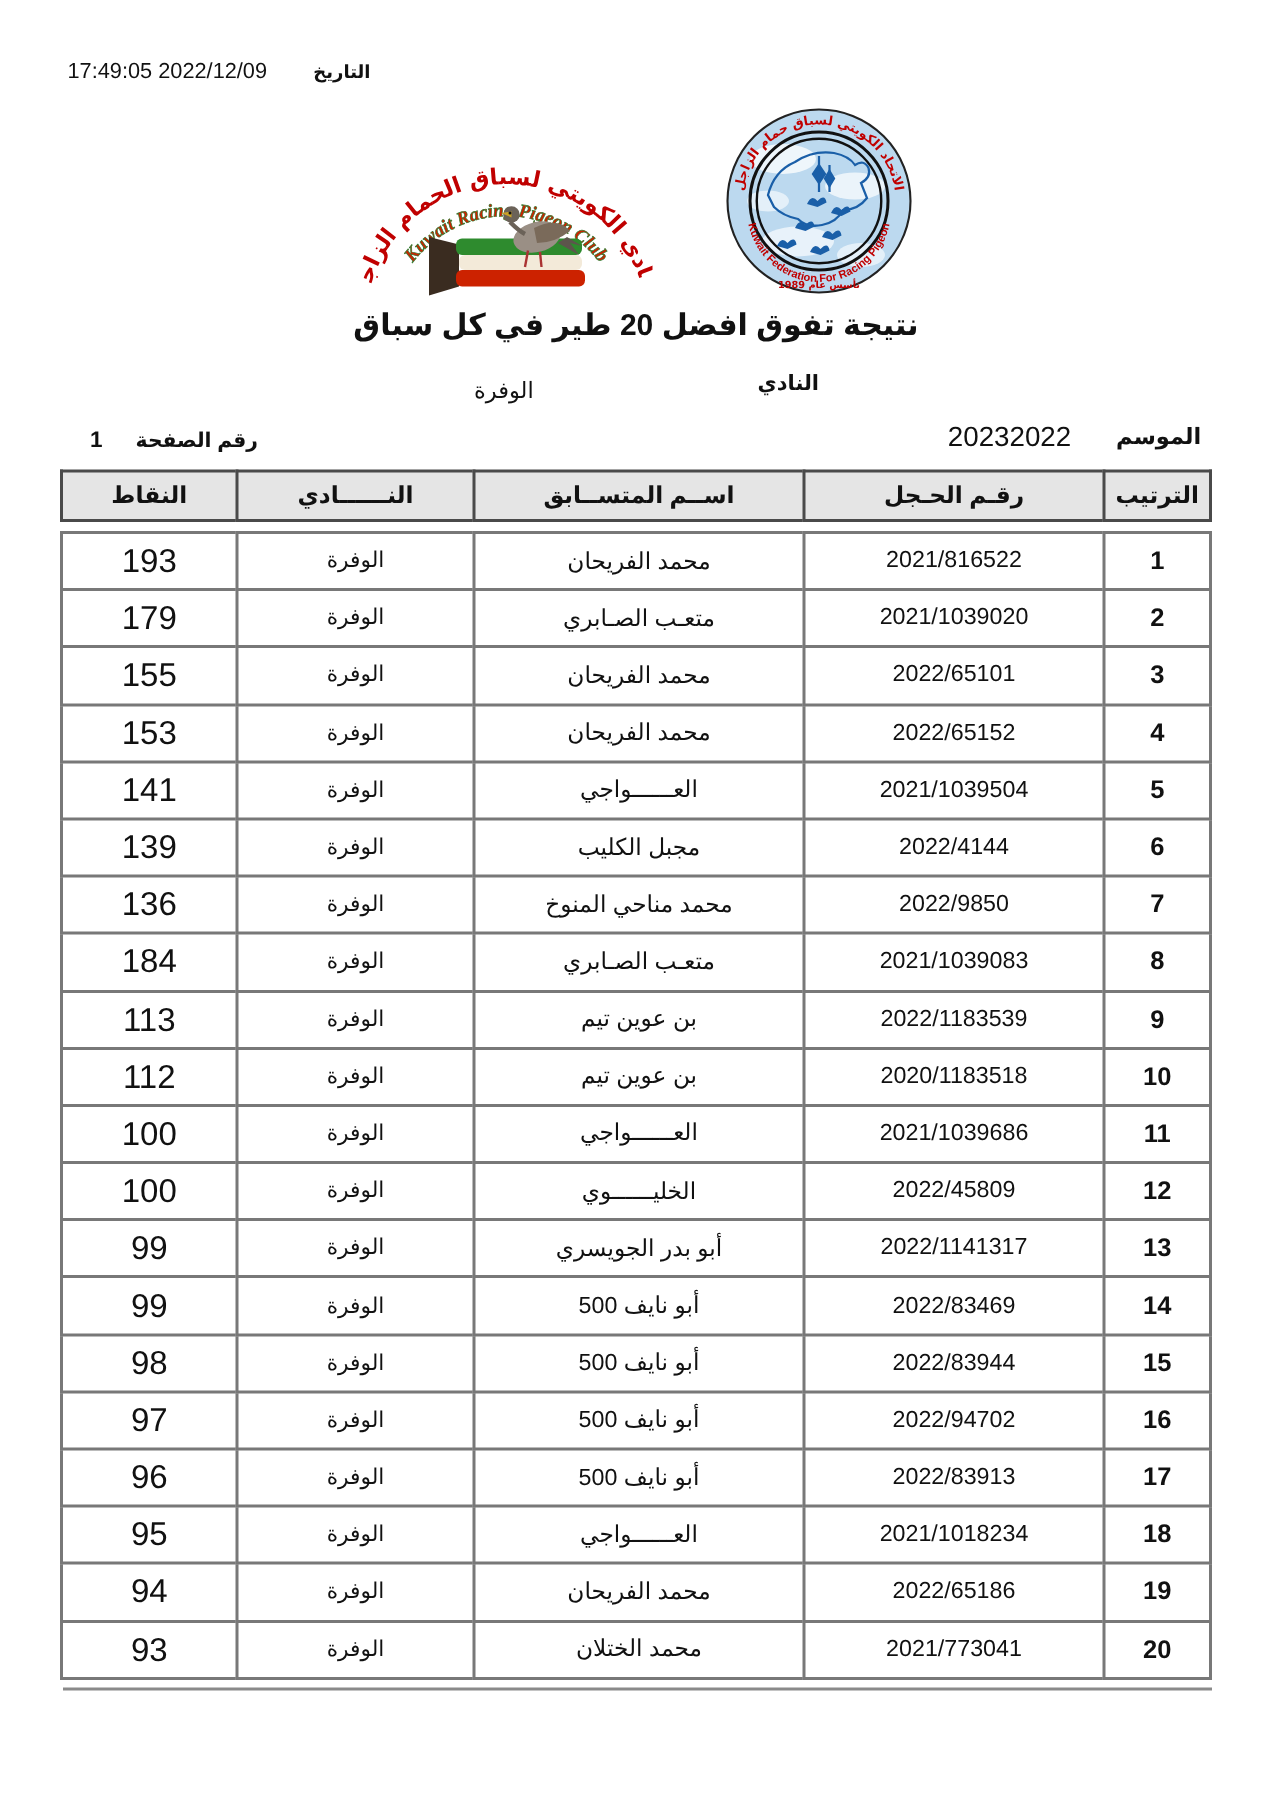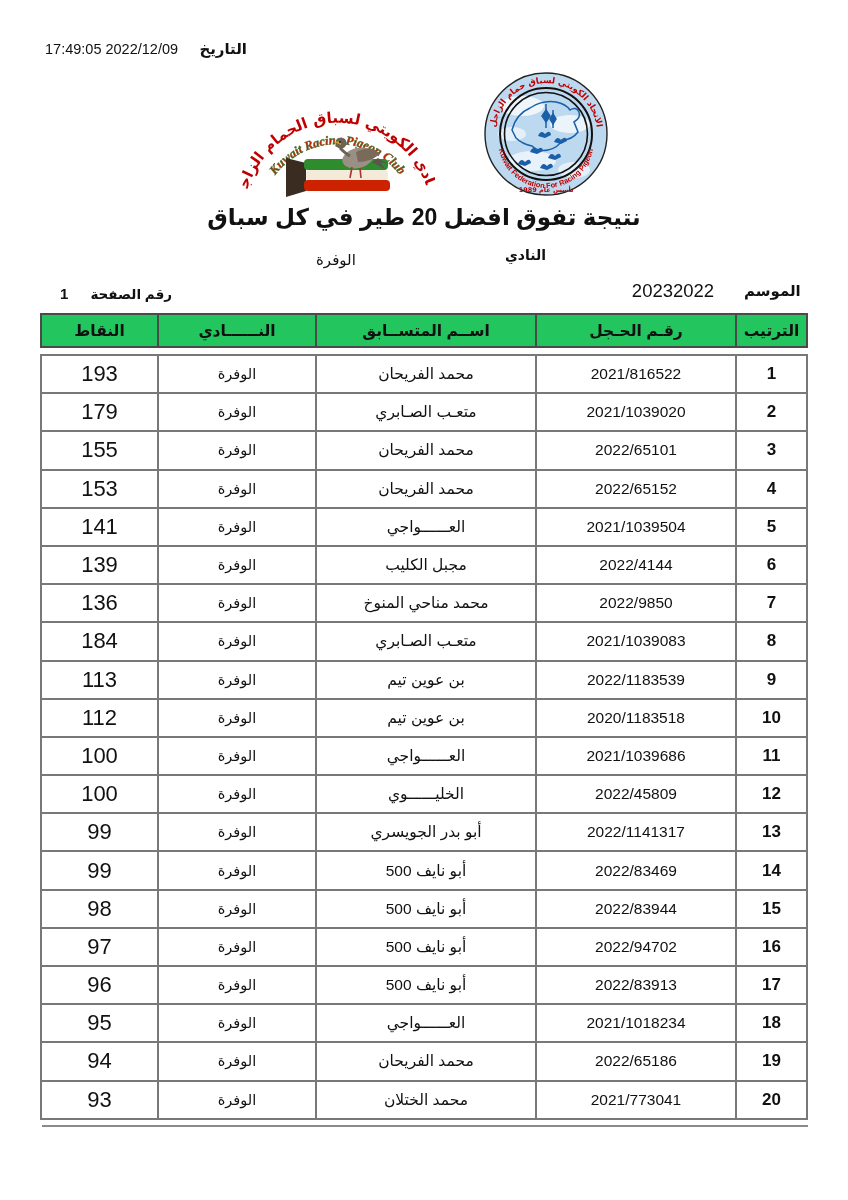--- a/index.html
+++ b/index.html
@@ -10,31 +10,31 @@
     font-family: "Liberation Sans", "DejaVu Sans", sans-serif;
     color: #111;
     overflow: hidden;
   }
 
   
   .date-line {
     position: absolute; left: 45px; top: 40px; width: 202px;
     display: flex; justify-content: space-between; align-items: baseline;
   }
-  .date-line .lbl { font-weight: bold; font-size: 15px; }
+  .date-line .lbl { font-weight: bold; font-size: 12px; }
   .date-line .val { font-size: 14.5px; direction: ltr; }
 
   
   .logo-left  { position: absolute; left: 240px; top: 70px; width: 195px; height: 140px; }
   .logo-right { position: absolute; left: 482px; top: 66px; width: 128px; height: 136px; }
 
   
   .report-title {
     position: absolute; left: 42px; top: 204px; width: 764px;
-    text-align: center; font-weight: bold; font-size: 23px;
+    text-align: center; font-weight: bold; font-size: 20px;
     direction: rtl;
   }
   .club-label   { position: absolute; left: 505px; top: 247px; font-weight: bold; font-size: 14px; direction: rtl; }
   .club-value   { position: absolute; left: 316px; top: 251px; font-size: 15px; direction: rtl; }
   .season-label { position: absolute; left: 744px; top: 282px; font-weight: bold; font-size: 15px; direction: rtl; text-align: right; }
   .season-value { position: absolute; left: 622px; top: 280px; font-size: 18.5px; direction: ltr; width: 102px; text-align: center;}
   .pageno-wrap  { position: absolute; left: 60px; top: 285px; width: 112px;
                   display: flex; justify-content: space-between; align-items: baseline; direction: rtl; }
   .pageno-wrap .lbl { font-weight: bold; font-size: 13.5px; }
   .pageno-wrap .val { font-weight: bold; font-size: 15px; }
@@ -42,21 +42,21 @@
   
   .tbl-wrap { position: absolute; left: 42px; top: 313px; width: 766px; direction: rtl; }
   table { border-collapse: collapse; table-layout: fixed; width: 766px; }
   col.c-rank   { width: 71px; }
   col.c-ring   { width: 200px; }
   col.c-name   { width: 220px; }
   col.c-club   { width: 158px; }
   col.c-points { width: 117px; }
 
   .head-table td {
-    background: #22c55e;
+    background: #e5e5e5;
     border: 2px solid #4a4a4a;
     height: 33px;
     text-align: center; vertical-align: middle;
     font-weight: bold; font-size: 15.5px;
   }
   .gap { height: 6px; }
 
   .body-table td {
     border: 2px solid #787878;
     height: 38.2px;

